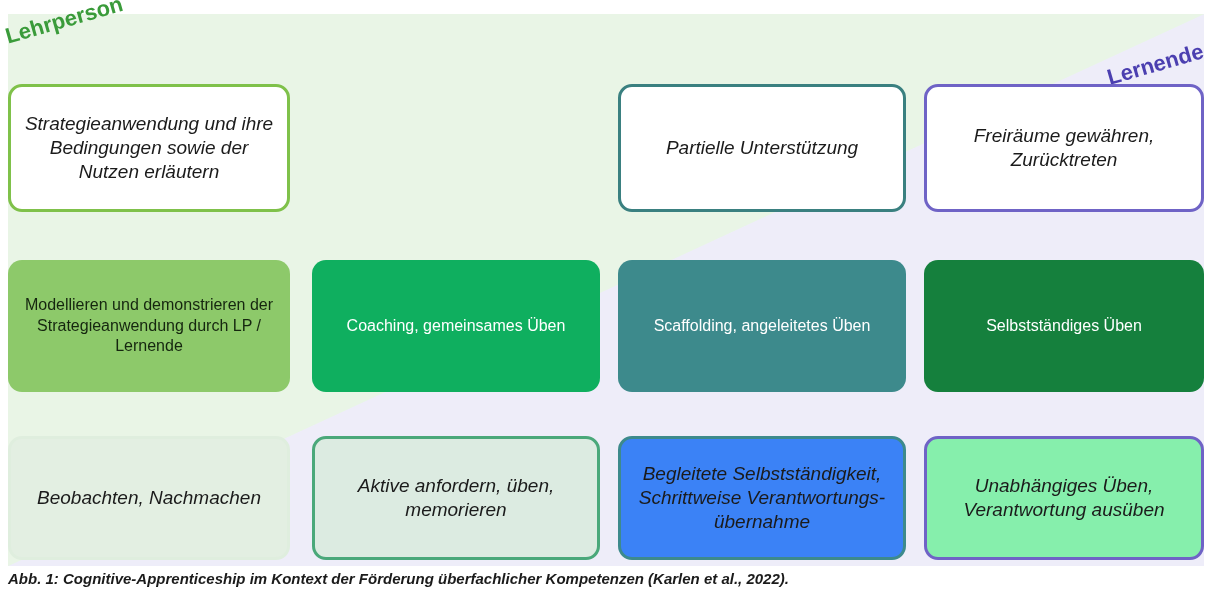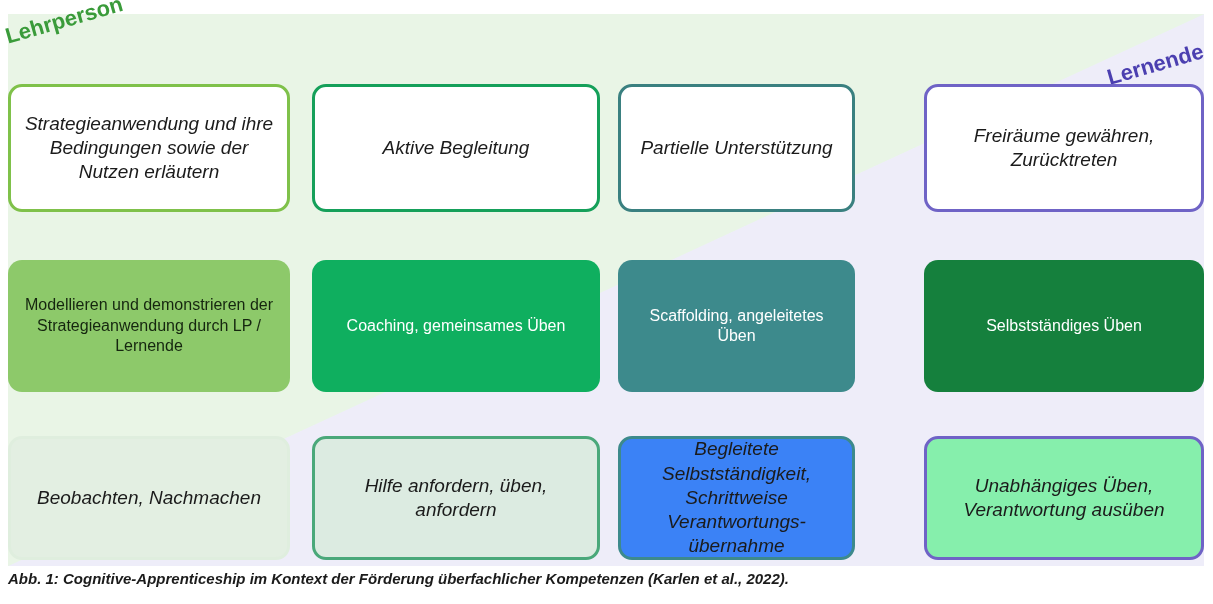--- a/index.html
+++ b/index.html
@@ -96,21 +96,21 @@
     width: 100%;
   }
 
   
   .r0 { top: 0px;   height: 128px; }
   .r1 { top: 176px; height: 132px; }
   .r2 { top: 352px; height: 124px; }
 
   .c0 { left: 0px;   width: 282px; }
   .c1 { left = 0; left: 304px; width: 288px; }
-  .c2 { left: 610px; width: 237px; }
+  .c2 { left: 610px; width: 288px; }
   .c3 { left: 916px; width: 280px; }
 
   
   .row-top {
     background: #ffffff;
     border-width: 3px;
     border-style: solid;
     font-style: italic;
     font-size: 19px;
     color: #1b1b1b;
@@ -170,23 +170,20 @@
 
   <div class="corner-label left">Lehrperson</div>
 
   <div class="corner-label right">Lernende</div>
 
   <div class="grid">
 
     <div class="cell r0 c0 row-top col0">
       <span>Strategieanwendung und ihre Bedingungen sowie der Nutzen erläutern</span>
     </div>
-    <div class="cell r0 c1 row-top col1">
-      <span>Aktive Begleitung</span>
-    </div>
     <div class="cell r0 c2 row-top col2">
       <span>Partielle Unterstützung</span>
     </div>
     <div class="cell r0 c3 row-top col3">
       <span>Freiräume gewähren, Zurücktreten</span>
     </div>
 
     <div class="cell r1 c0 row-mid col0">
       <span>Modellieren und demonstrieren der Strategieanwendung durch LP / Lernende</span>
     </div>
@@ -197,21 +194,21 @@
       <span>Scaffolding, angeleitetes Üben</span>
     </div>
     <div class="cell r1 c3 row-mid col3">
       <span>Selbstständiges Üben</span>
     </div>
 
     <div class="cell r2 c0 row-bot col0">
       <span>Beobachten, Nachmachen</span>
     </div>
     <div class="cell r2 c1 row-bot col1">
-      <span>Hilfe anfordern, üben, anfordern</span>
+      <span>Aktive anfordern, üben, memorieren</span>
     </div>
     <div class="cell r2 c2 row-bot col2">
       <span>Begleitete Selbstständigkeit, Schrittweise Verantwortungs-übernahme</span>
     </div>
     <div class="cell r2 c3 row-bot col3">
       <span>Unabhängiges Üben, Verantwortung ausüben</span>
     </div>
 
   </div>
 

